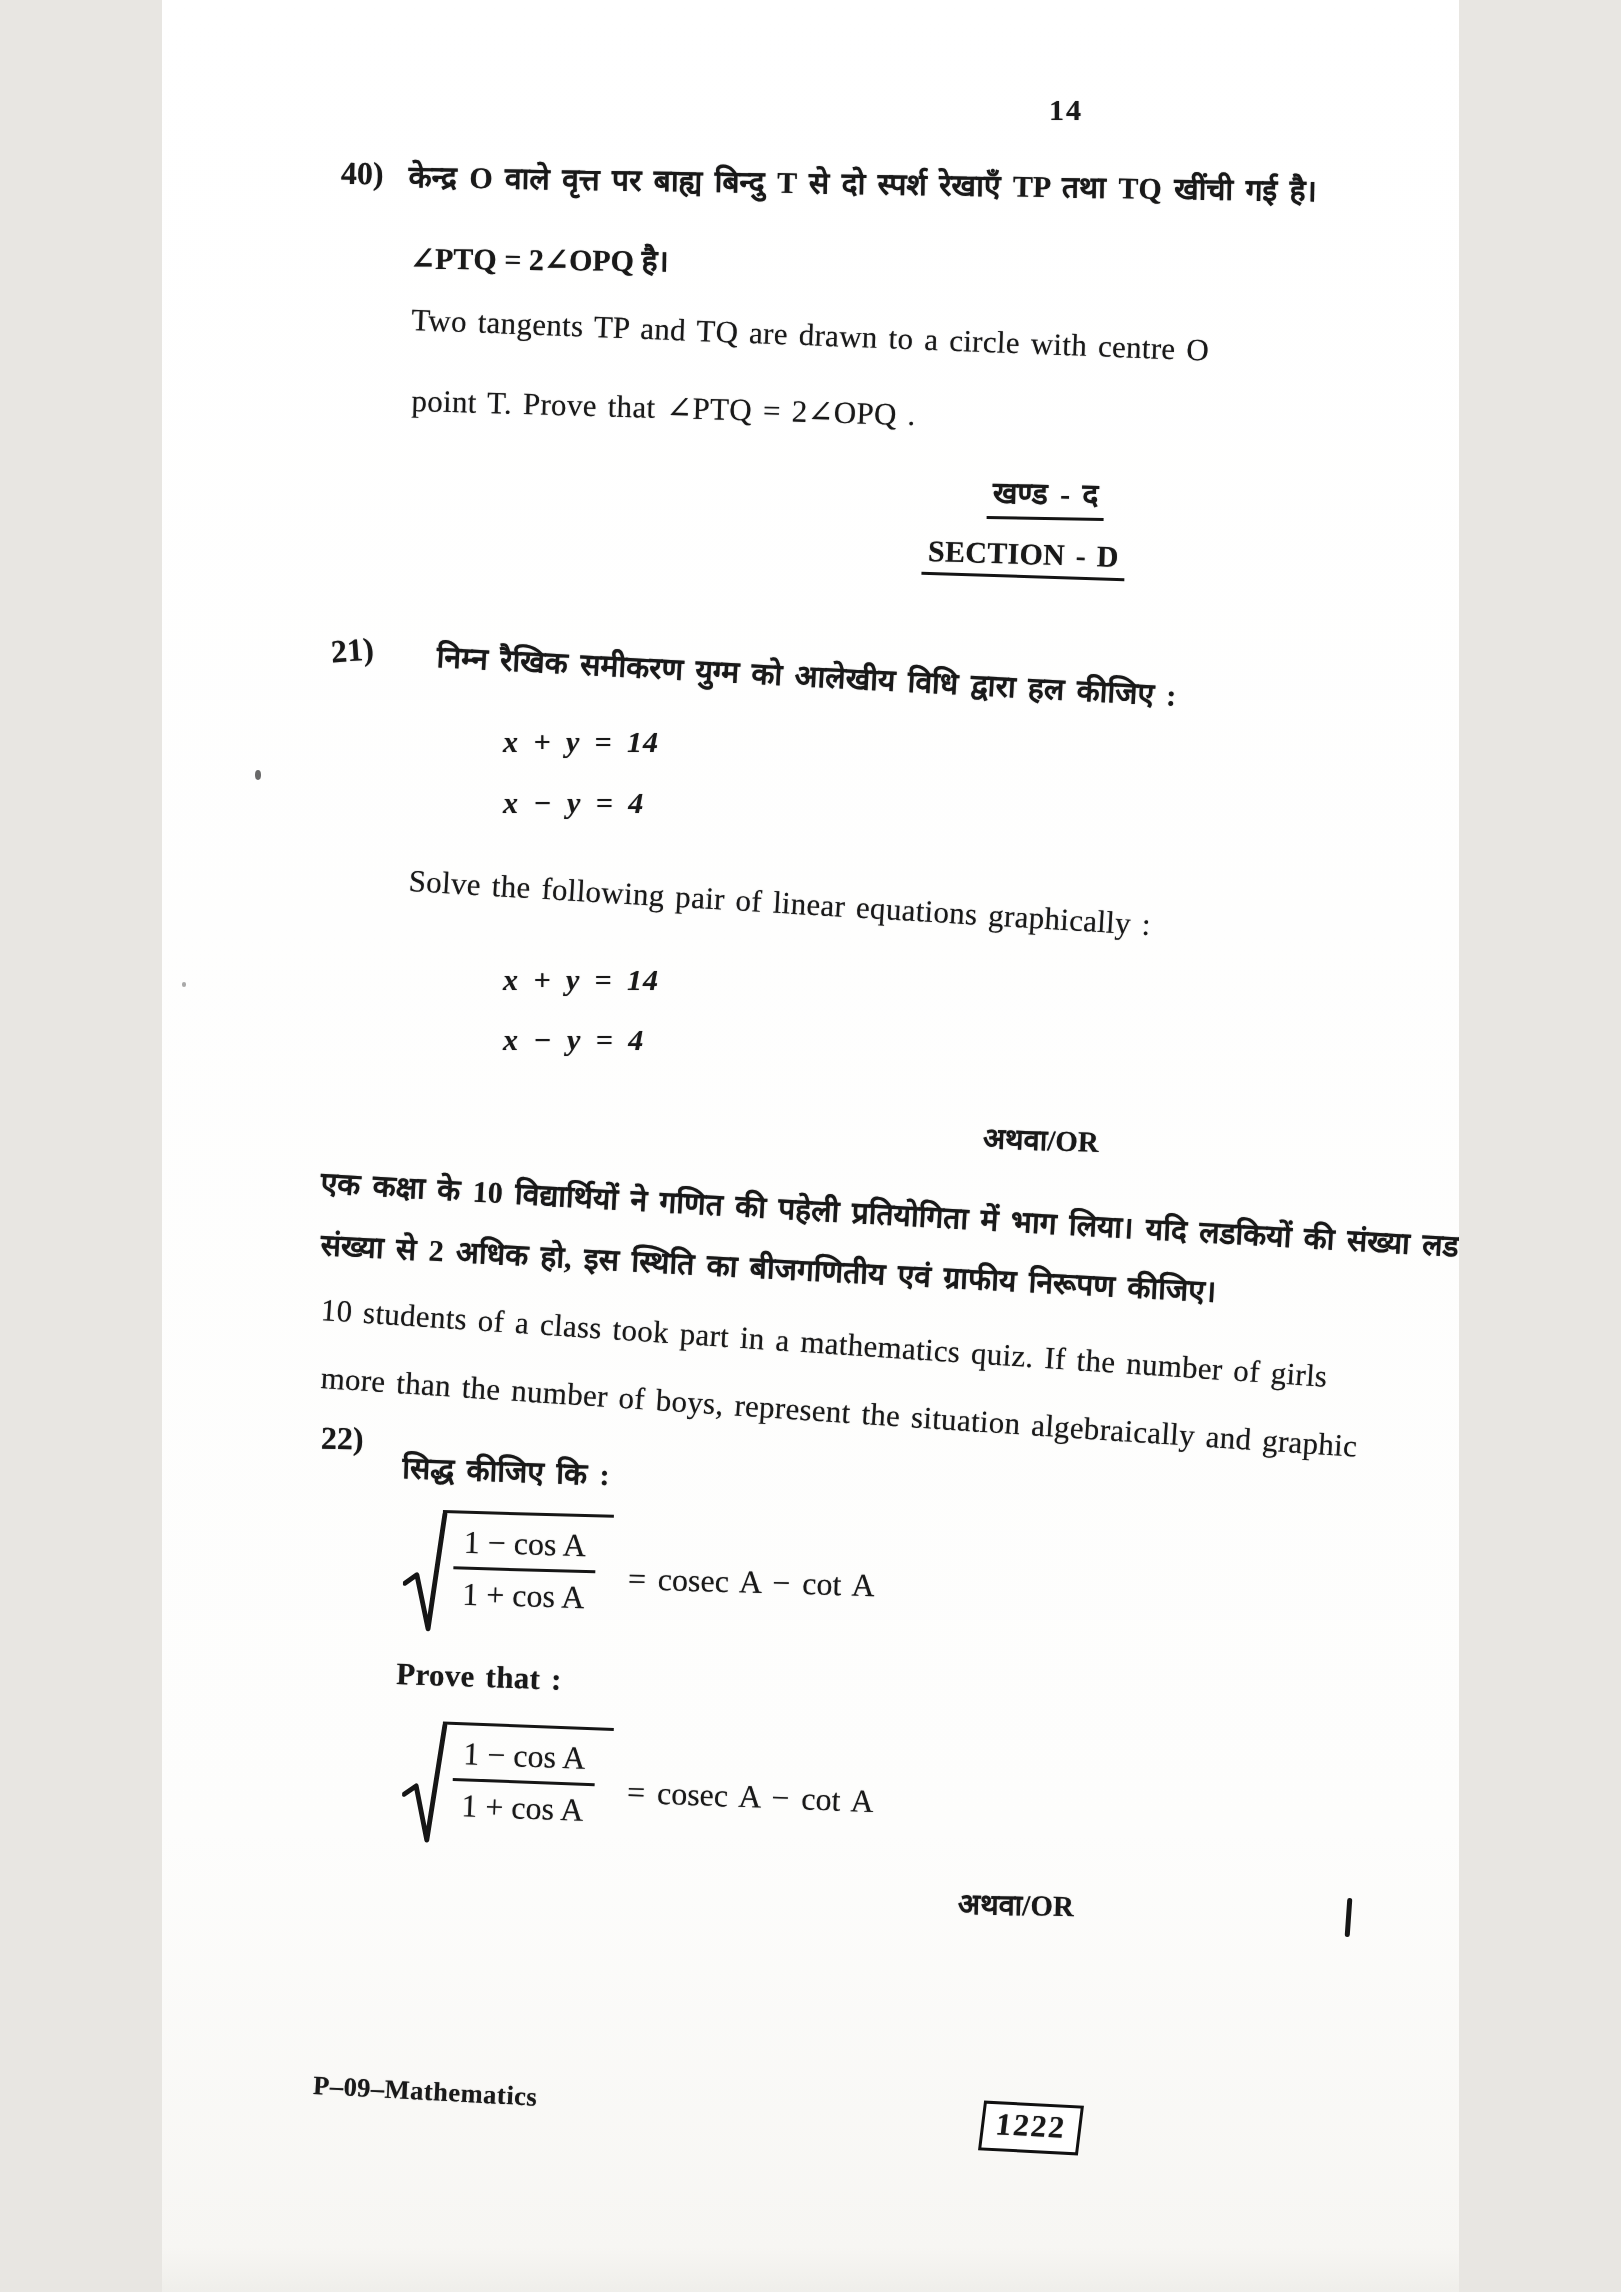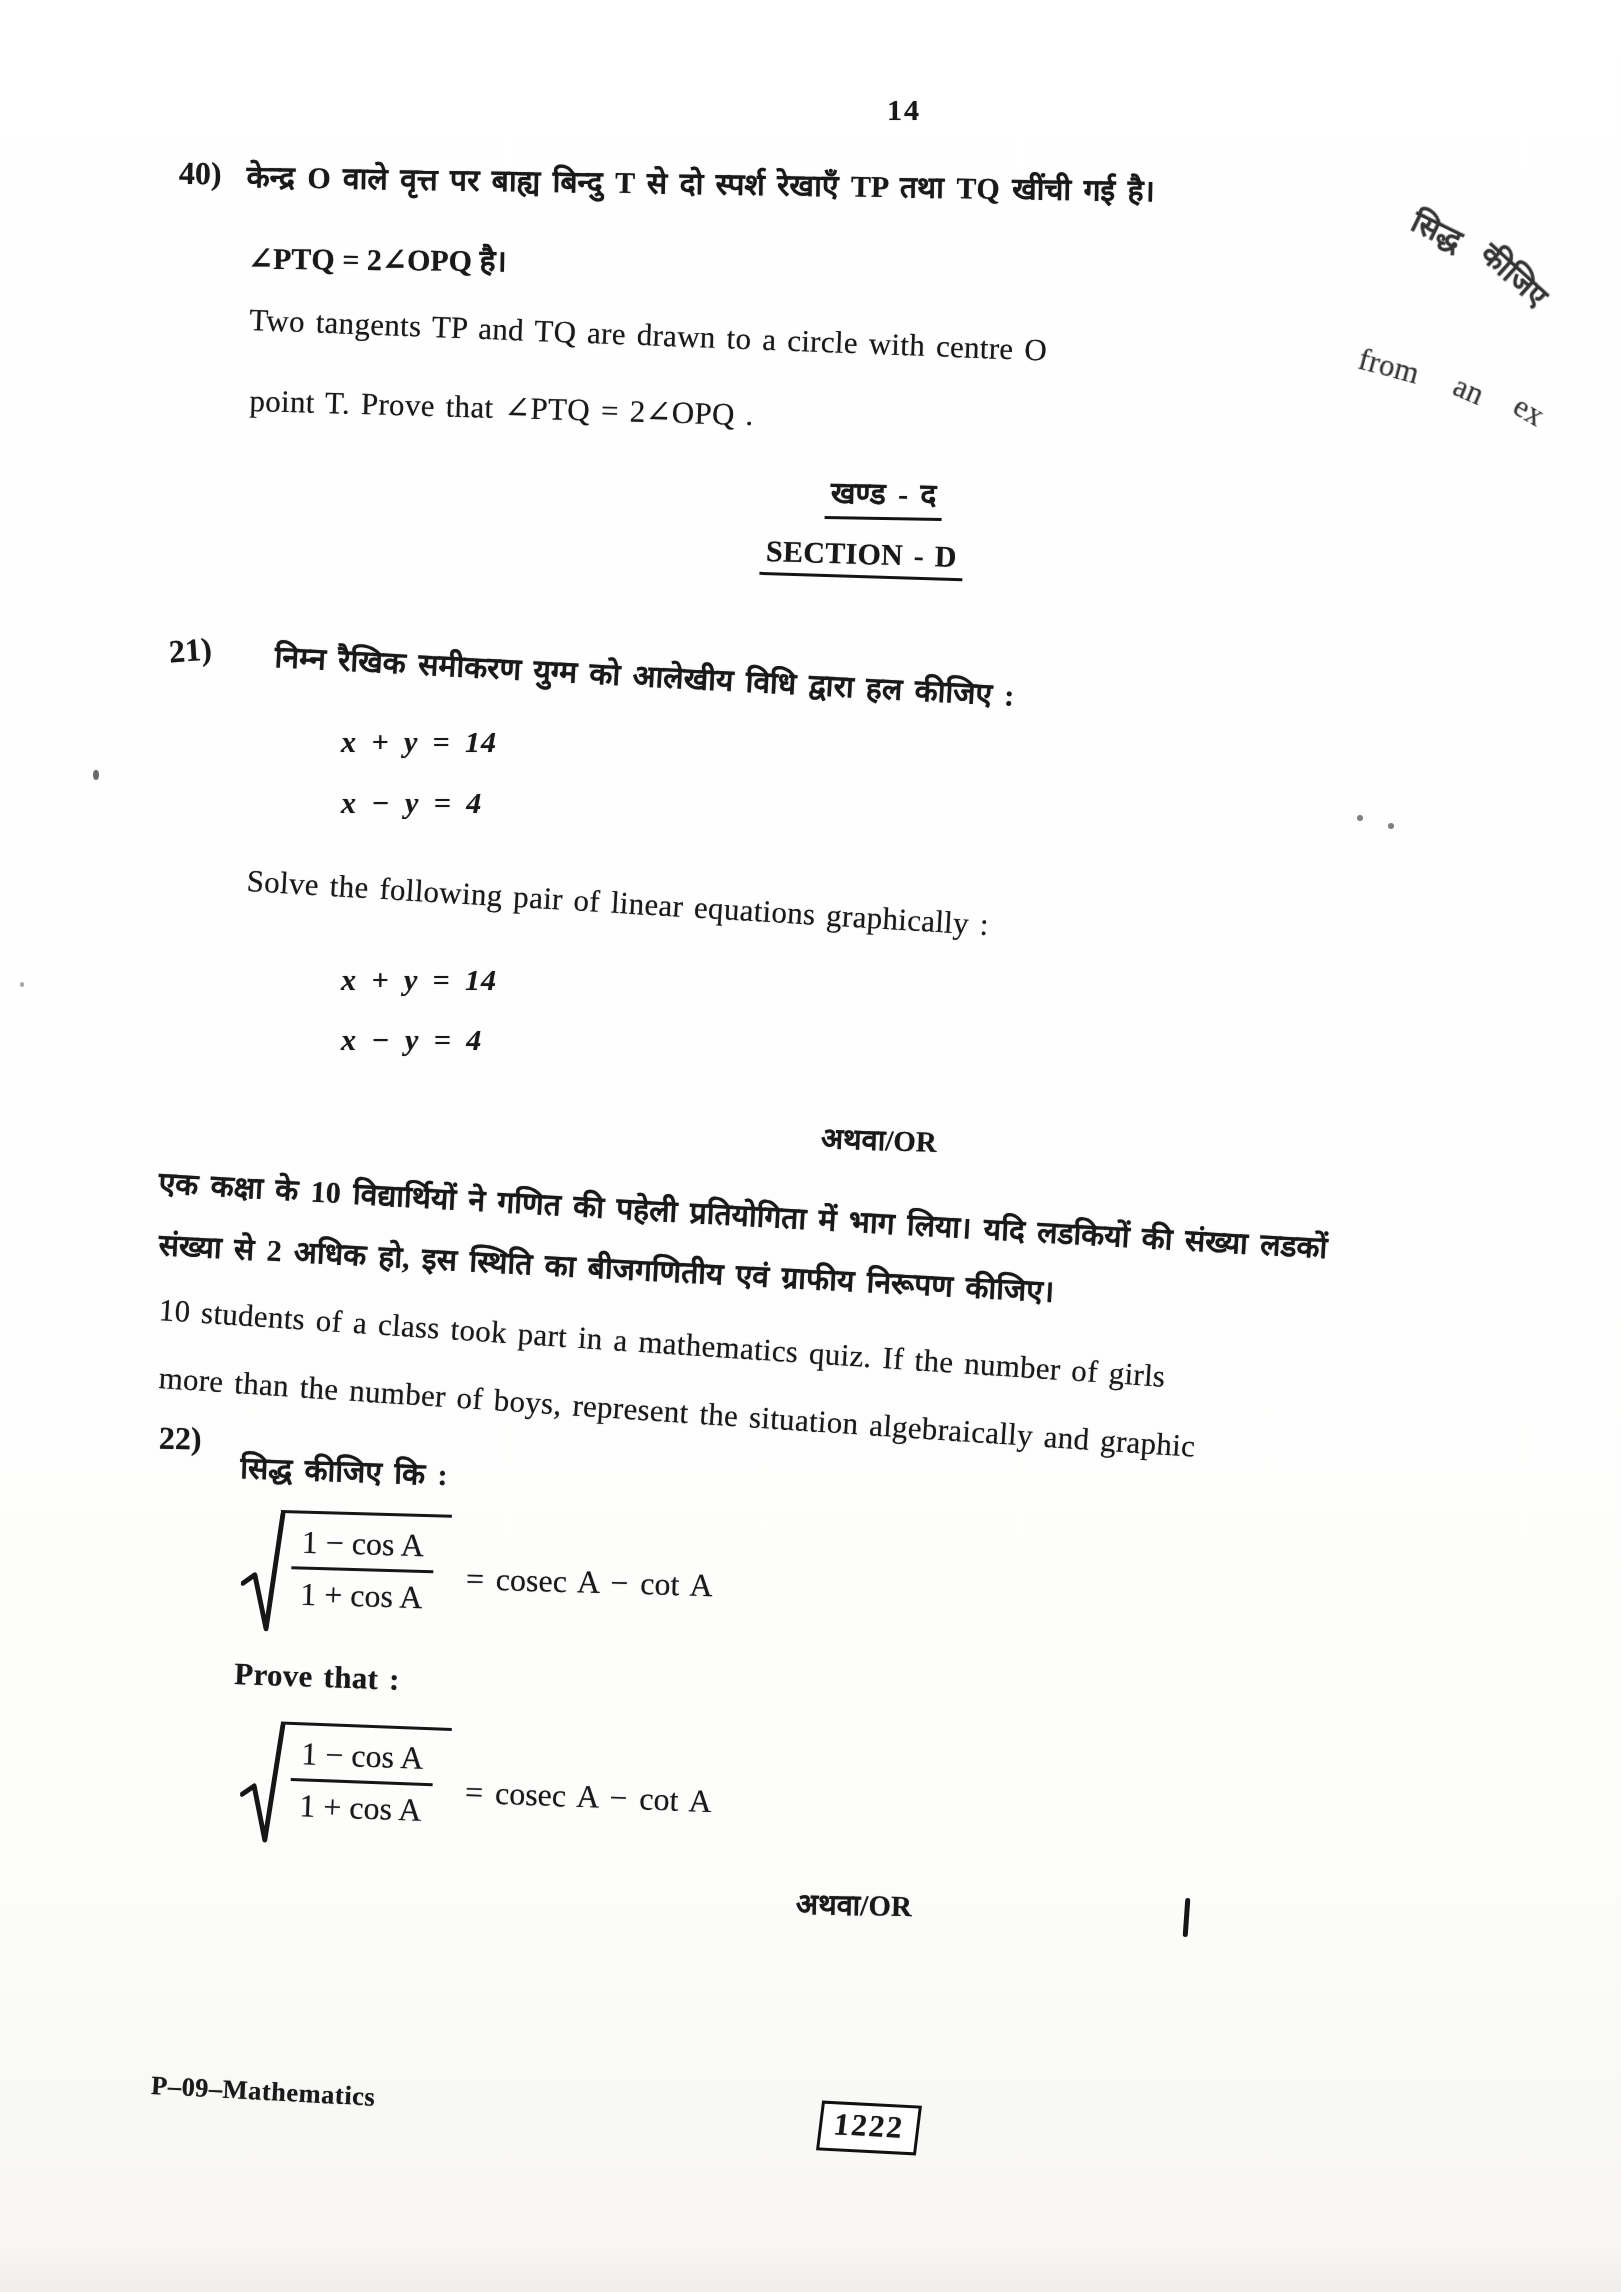--- a/index.html
+++ b/index.html
@@ -2,21 +2,21 @@
 <html><head>
 <meta charset="utf-8">
 <style>
   :root{
     --ink:#191919;
     --serif:"Liberation Serif","DejaVu Serif","DejaVu Sans",serif;
   }
   html,body{margin:0;padding:0;background:#e8e6e2;}
   .page{
     position:relative;
-    width:1621px;height:2293px;
+    width:1297px;height:2293px;
     margin:0 auto;
     background:linear-gradient(180deg,#ffffff 0%,#fdfdfc 80%,#f7f6f3 98%,#efeeea 100%);
     overflow:hidden;
     font-family:var(--serif);
     color:var(--ink);
   }
   .abs{position:absolute;white-space:nowrap;}
   .ink{text-shadow:0 0 1px rgba(25,25,25,.55);}
   .hi{font-family:var(--serif);font-weight:700;word-spacing:4.9px;}
   .en{font-family:var(--serif);font-weight:400;word-spacing:2.9px;letter-spacing:0.3px;}

